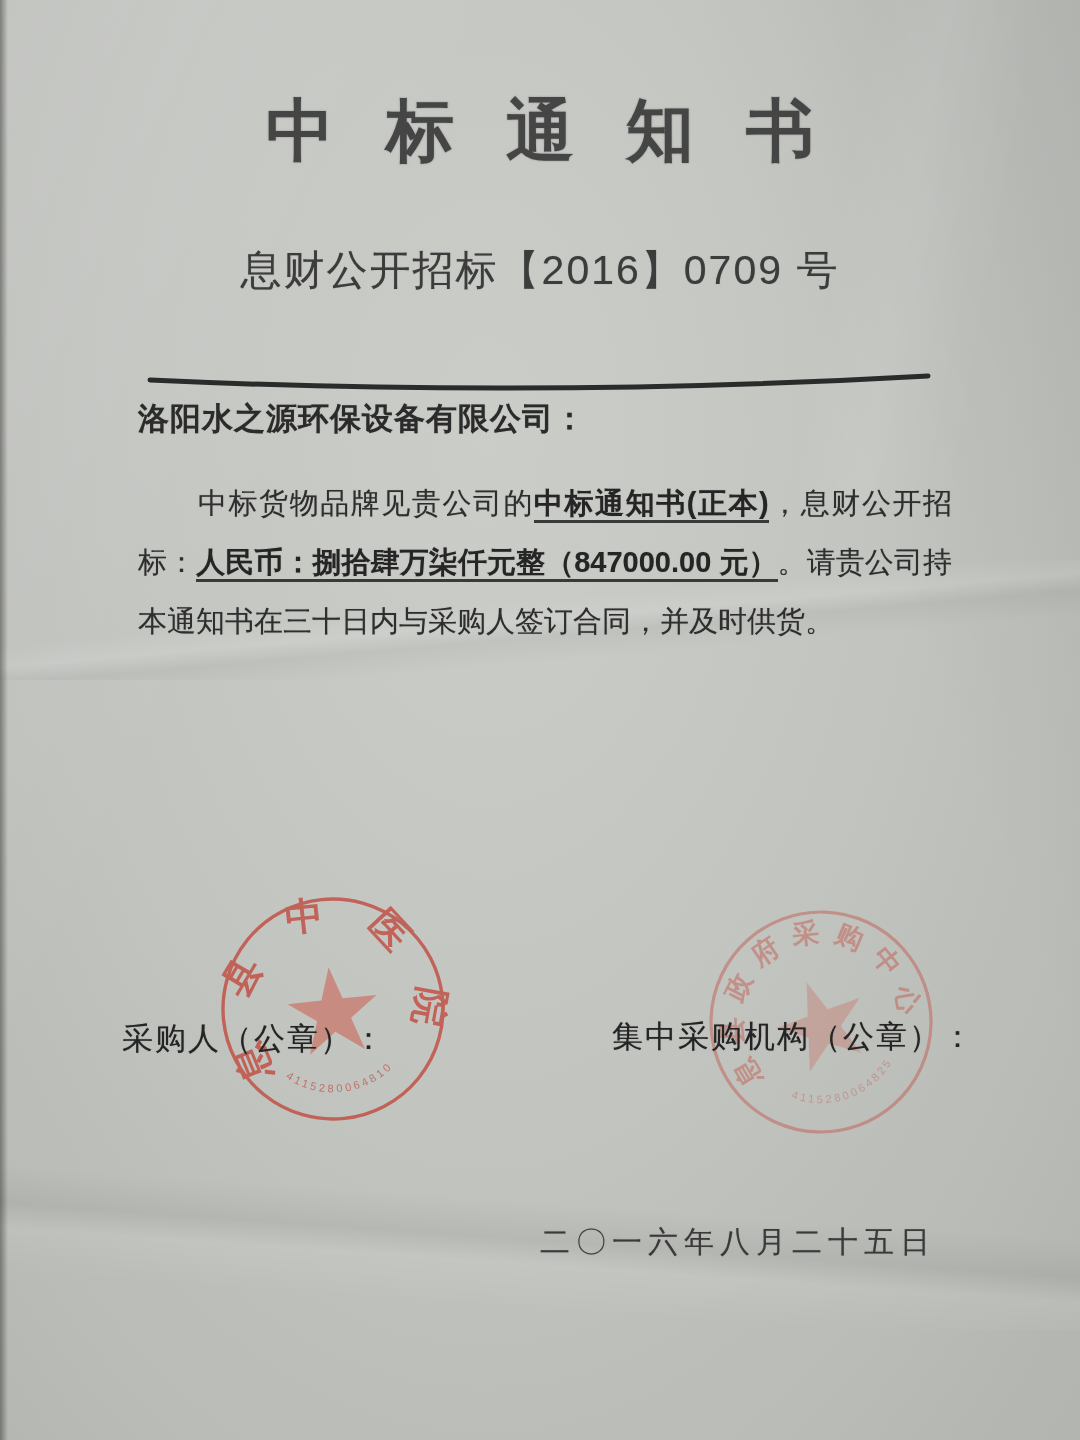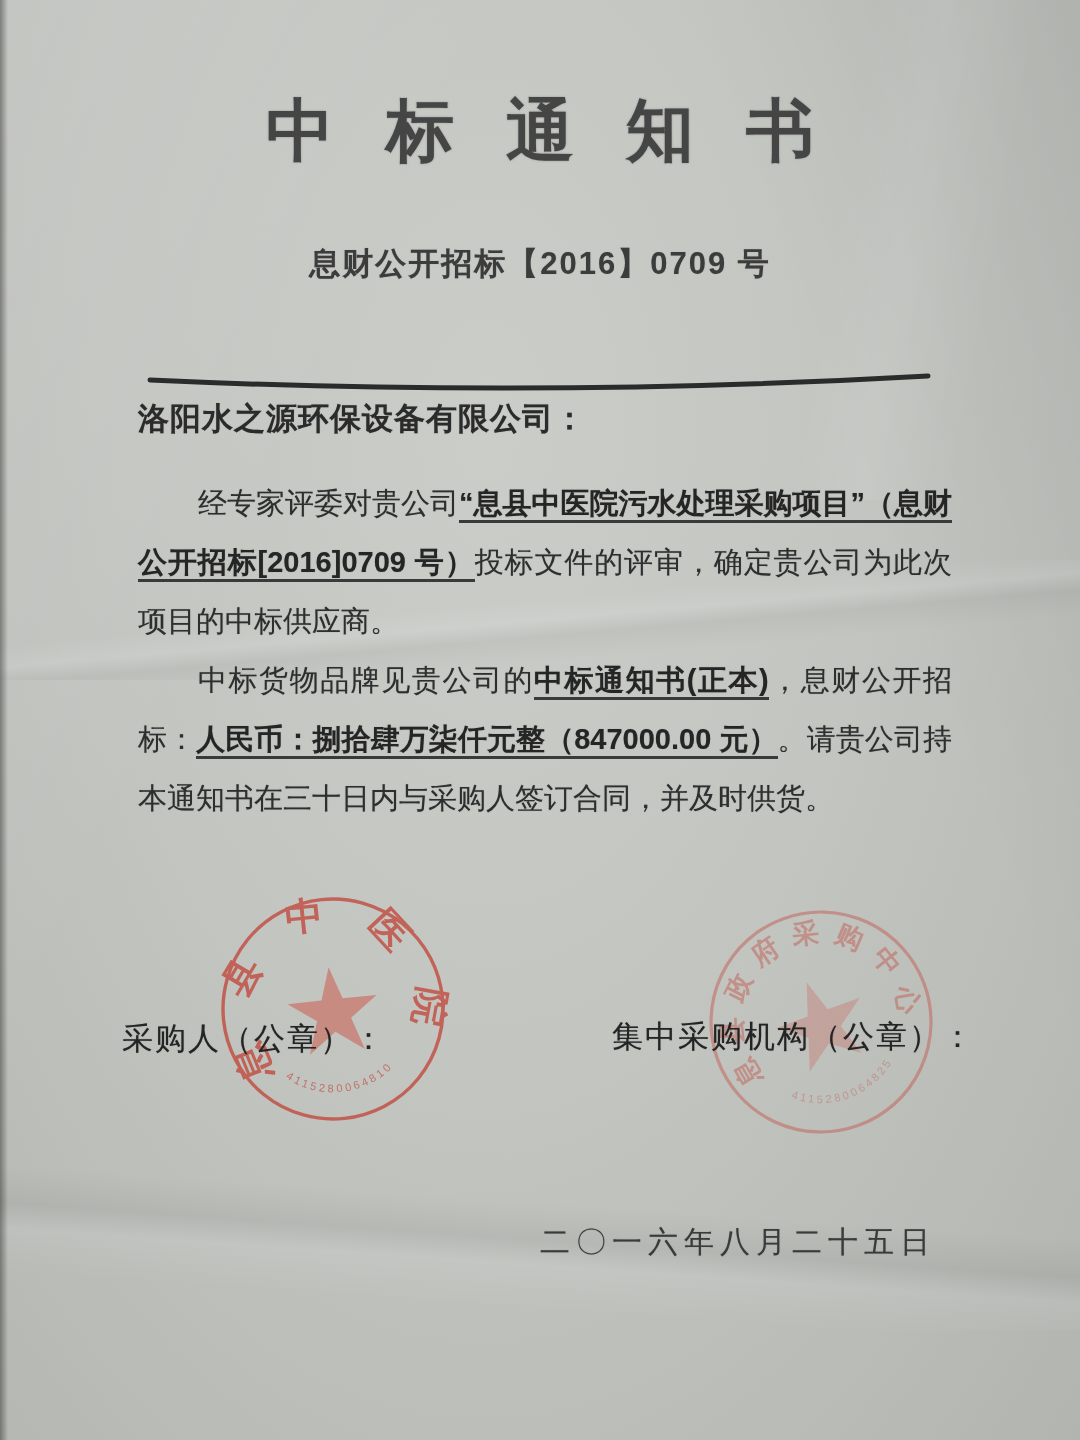--- a/index.html
+++ b/index.html
@@ -29,21 +29,21 @@
     text-align:center;
     font-family:"Liberation Sans","DejaVu Sans",sans-serif;
     font-size:68px;font-weight:700;color:#454545;
     letter-spacing:52px;padding-left:52px;box-sizing:border-box;
     text-shadow:0 0 2px rgba(70,70,70,0.45);
   }
   .ref{
     position:absolute;left:0;top:243px;width:1080px;
     text-align:center;
     font-family:"Liberation Sans","DejaVu Sans",sans-serif;
-    font-size:31px;font-weight:700;color:#3c3c3c;
+    font-size:41px;font-weight:400;color:#3c3c3c;
     letter-spacing:2px;
     text-shadow:0 0 1px rgba(70,70,70,0.4);
   }
   .rule-svg{position:absolute;left:140px;top:358px;}
 
   .body-block{
     position:absolute;left:138px;top:396px;width:814px;
     color:#2e2e2e;
     font-size:29px;line-height:59px;
     text-align:justify;
@@ -93,21 +93,20 @@
   <h1 class="title">中标通知书</h1>
 
   <div class="ref">息财公开招标【2016】0709 号</div>
 
   <svg class="rule-svg" width="800" height="44">
     <path d="M 10 22 Q 400 40 788 18" fill="none" stroke="#2b2b2b" stroke-width="5" stroke-linecap="round"></path>
   </svg>
 
   <div class="body-block">
     <div class="addressee">洛阳水之源环保设备有限公司：</div>
-    <p class="para"><span>经专家评委对贵公司</span><span class="bu">“息县中医院污水处理采购项目”</span><span class="bu">（息财公开招标[2016]0709 号）</span><span>投标文件的评审，确定贵公司为此次项目的中标供应商。</span></p>
     <p class="para"><span>中标货物品牌见贵公司的</span><span class="bu">中标通知书(正本)</span><span>，息财公开招标：</span><span class="bu">人民币：捌拾肆万柒仟元整（847000.00 元）</span><span>。请贵公司持本通知书在三十日内与采购人签订合同，并及时供货。</span></p>
   </div>
 
   <svg class="seal left-seal" width="258" height="258" viewBox="-129 -129 258 258">
     <g opacity="0.8" transform="rotate(-6)">
       <circle r="110" fill="none" stroke-width="3.4" stroke="#c14a3e"></circle>
       <path d="M0,-42 L10.6,-9.6 L44.7,-9.5 L17.1,10.6 L27.6,43 L0,23 L-27.6,43 L-17.1,10.6 L-44.7,-9.5 L-10.6,-9.6 Z" fill-opacity="0.8" fill="#cc6a5c"></path>
       <defs>
         <path id="arcL" d="M -67 47 A 82 82 0 1 1 67 47"></path>
         <path id="botL" d="M -62 56 A 84 84 0 0 0 62 56"></path>

